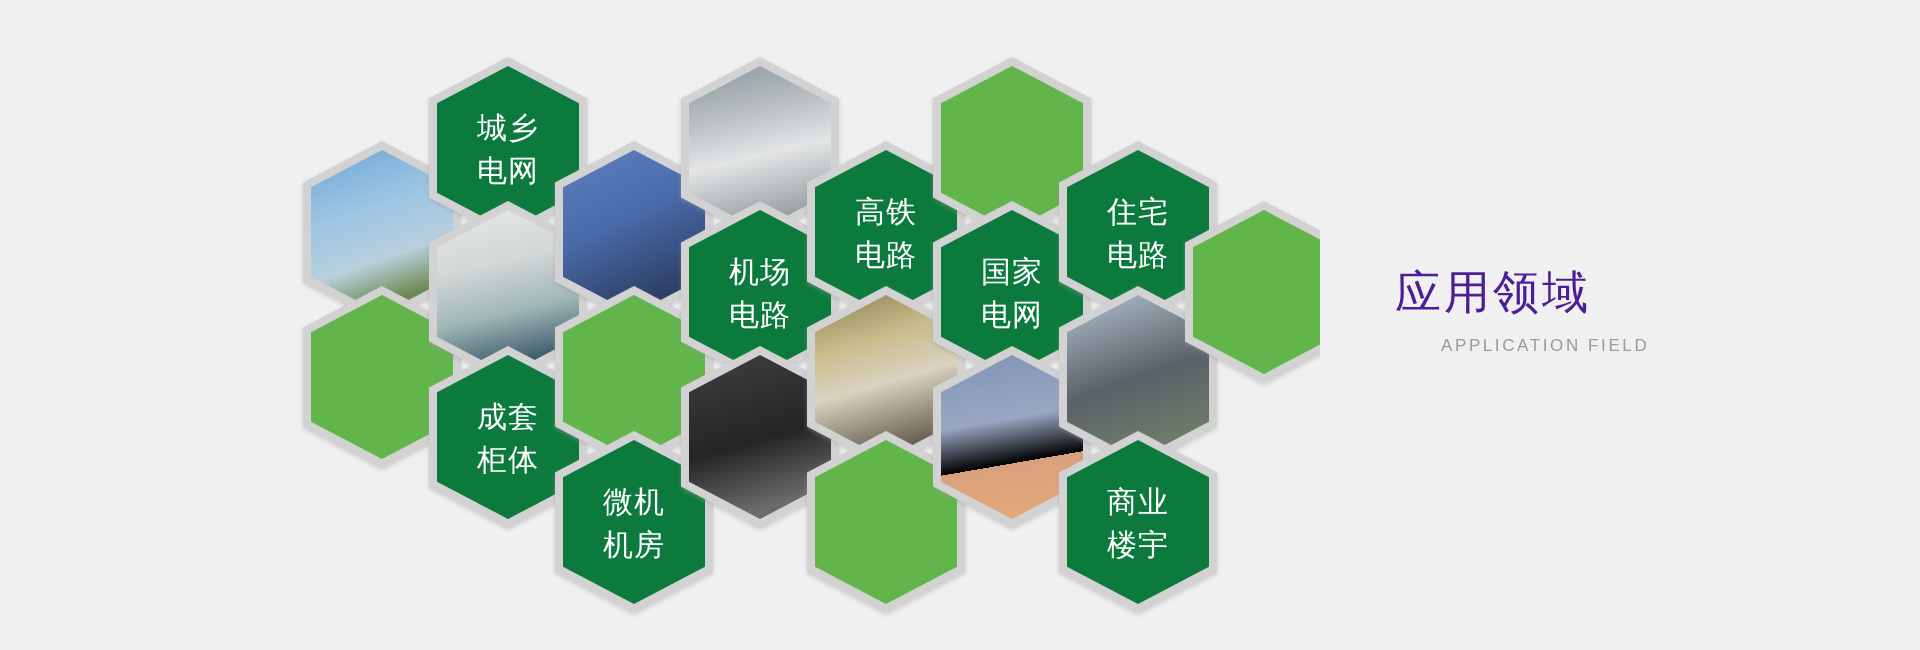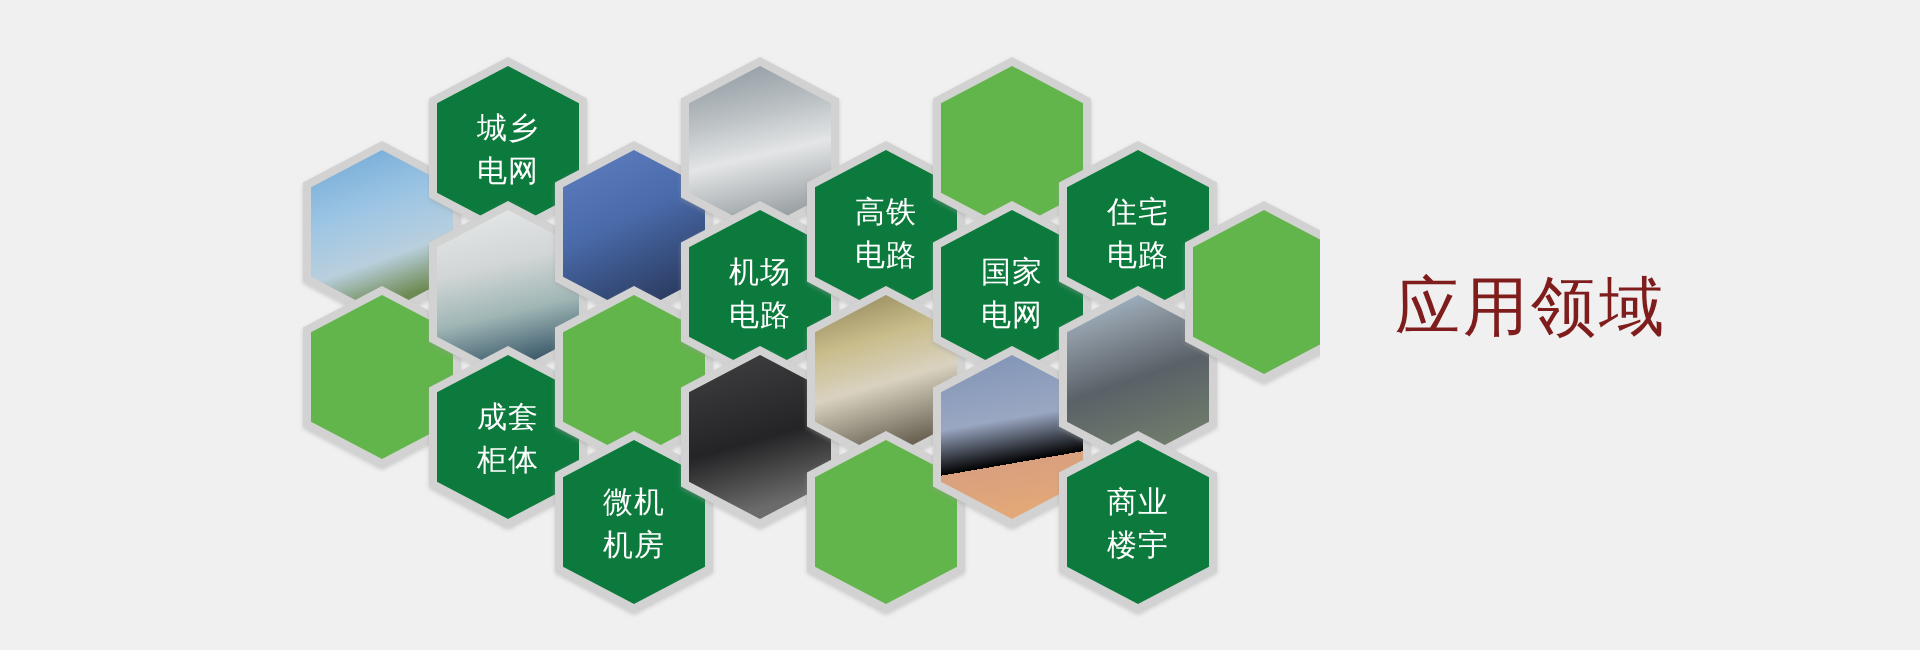--- a/index.html
+++ b/index.html
@@ -21,23 +21,23 @@
     letter-spacing:1px;
   }
   #title-block{
     position:absolute;
     left:1395px;
     top:272px;
     width:420px;
     text-align:left;
   }
   #title-main{
-    font-family:Liberation Sans, sans-serif;
-    font-size:65px;
-    color:#7f1d1d;
+    font-family:Liberation Mono, monospace;
+    font-size:46px;
+    color:#4c1d95;
     letter-spacing:3px;
     line-height:1.08;
     white-space:nowrap;
   }
   #title-sub{
     font-family:"Liberation Sans","DejaVu Sans",sans-serif;
     font-size:17px;
     color:#9a9a9a;
     letter-spacing:2.6px;
     margin-top:14px;
@@ -204,15 +204,16 @@
         </g>
         <g>
           <polygon points="1264.00,201.00 1343.00,242.41 1343.00,341.60 1264.00,383.00 1185.00,341.60 1185.00,242.41" fill="#d2d2d2" filter="url(#hexshadow)"></polygon>
           <polygon points="1264.00,210.00 1335.00,247.31 1335.00,336.69 1264.00,374.00 1193.00,336.69 1193.00,247.31" fill="#62b54a"></polygon>
         </g>
       </g>
   </svg>
 
   <div id="title-block">
     <div id="title-main">应用领域</div>
+    <div id="title-sub">APPLICATION FIELD</div>
   </div>
 
 </div>
 
 </body></html>

